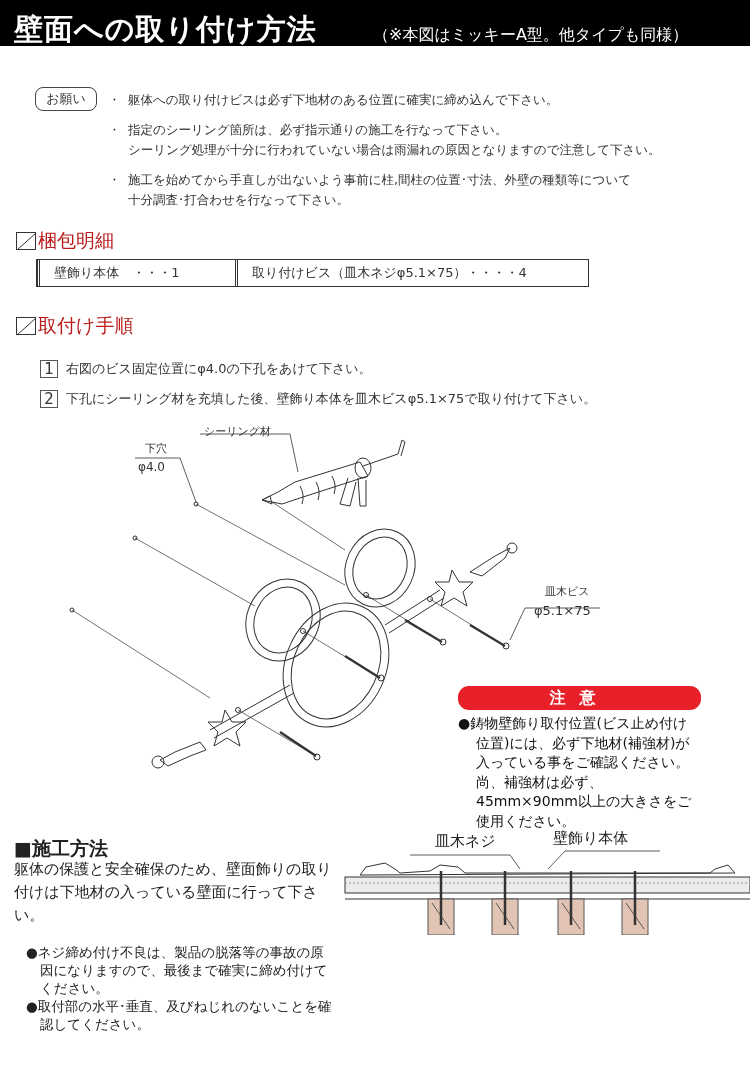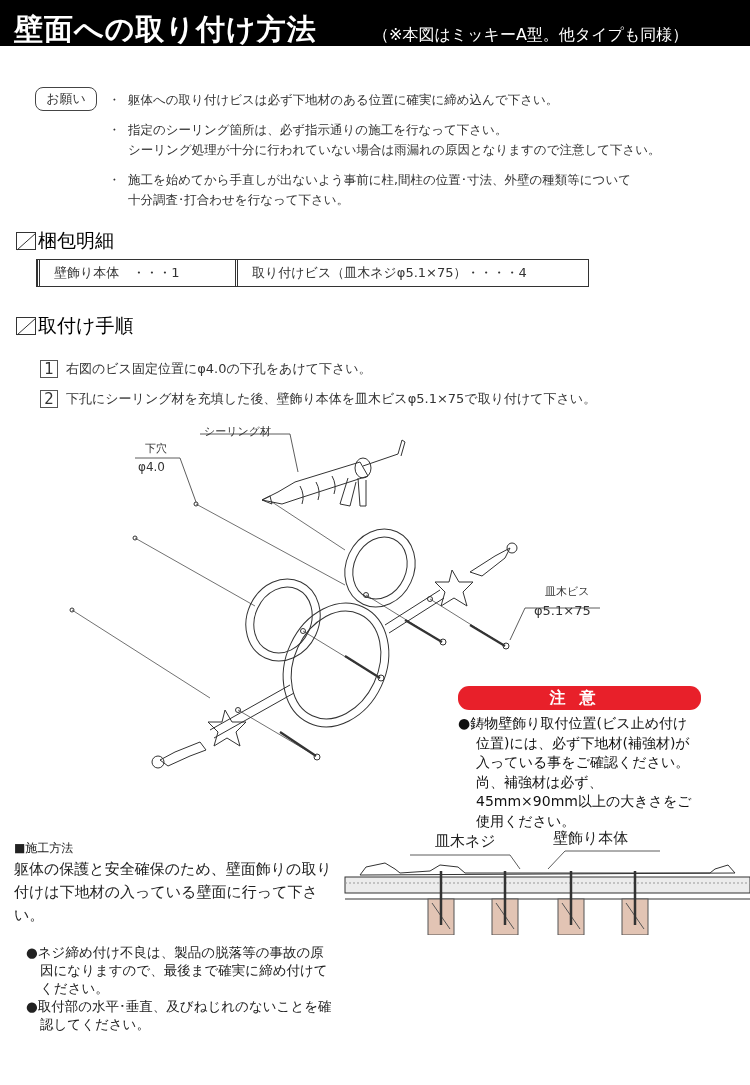--- a/index.html
+++ b/index.html
@@ -7,33 +7,33 @@
          font-family: "DejaVu Sans", "Liberation Sans", sans-serif; color: #222; }
   .abs { position: absolute; }
   .header { left: 0; top: 0; width: 750px; height: 46px; background: #000; color: #fff; }
   .header .title { position: absolute; left: 14px; top: 10px; font-size: 29px; font-weight: bold; letter-spacing: 1px; white-space: nowrap; }
   .header .subtitle { position: absolute; left: 352px; top: 25px; font-size: 16px; white-space: nowrap; margin-left: 21px; }
   .notice-box { left: 35px; top: 87px; width: 60px; height: 22px; border: 1px solid #444; border-radius: 8px;
                 font-size: 13px; text-align: center; line-height: 22px; color: #333; }
   .notice-list { left: 108px; top: 90px; width: 620px; font-size: 12.5px; color: #333; }
   .notice-item { position: relative; padding-left: 20px; line-height: 20px; margin-bottom: 6px; }
   .notice-item .dot { position: absolute; left: 0; top: 0; }
-  .sec-head { font-size: 19px; color: #000000; display: flex; align-items: center; white-space: nowrap; }
+  .sec-head { font-size: 19px; color: #b91c1c; display: flex; align-items: center; white-space: nowrap; }
   .sec-icon { width: 20px; height: 18px; border: 1px solid #333; margin-right: 2px; position: relative; box-sizing: border-box; }
   .sec-icon svg { position: absolute; left: 0; top: 0; }
   .parts-table { left: 36px; top: 259px; width: 553px; height: 28px; border: 1px solid #333; display: flex; font-size: 13px; color: #333; box-sizing: border-box; justify-content: center; }
   .parts-cell { height: 100%; display: flex; align-items: center; border-left: 3px double #333; padding-left: 14px; box-sizing: border-box; white-space: nowrap; }
   .step { font-size: 13px; color: #333; display: flex; align-items: center; white-space: nowrap; }
   .step-num { width: 18px; height: 18px; border: 1px solid #555; font-size: 15px; display: flex; align-items: center; justify-content: center; margin-right: 8px; box-sizing: border-box; }
   .diagram-label { font-size: 11px; color: #333; white-space: nowrap; }
   .caution { left: 458px; top: 686px; width: 243px; }
   .caution-bar { background: #e8202a; color: #fff; text-align: center; font-size: 16px; font-weight: bold; height: 24px; line-height: 24px; letter-spacing: 14px; border-radius: 11px; }
   .caution-text { font-size: 14px; line-height: 19.5px; color: #111; margin-top: 4px; padding-left: 18px; text-indent: -18px; }
   .method { left: 14px; top: 838px; width: 320px; font-size: 15px; color: #222; }
-  .method-title { font-weight: normal; font-size: 12px; line-height: 20px; }
+  .method-title { font-weight: bold; font-size: 19px; line-height: 20px; }
   .method-body { line-height: 23px; }
   .bullets { left: 26px; top: 943px; width: 310px; font-size: 13.5px; color: #222; }
   .bullet { line-height: 18px; padding-left: 14px; text-indent: -14px; }
 </style>
 </head>
 <body>
 
 <div class="abs header">
   <div class="title">壁面への取り付け方法</div>
   <div class="subtitle">（※本図はミッキーA型。他タイプも同様）</div>

